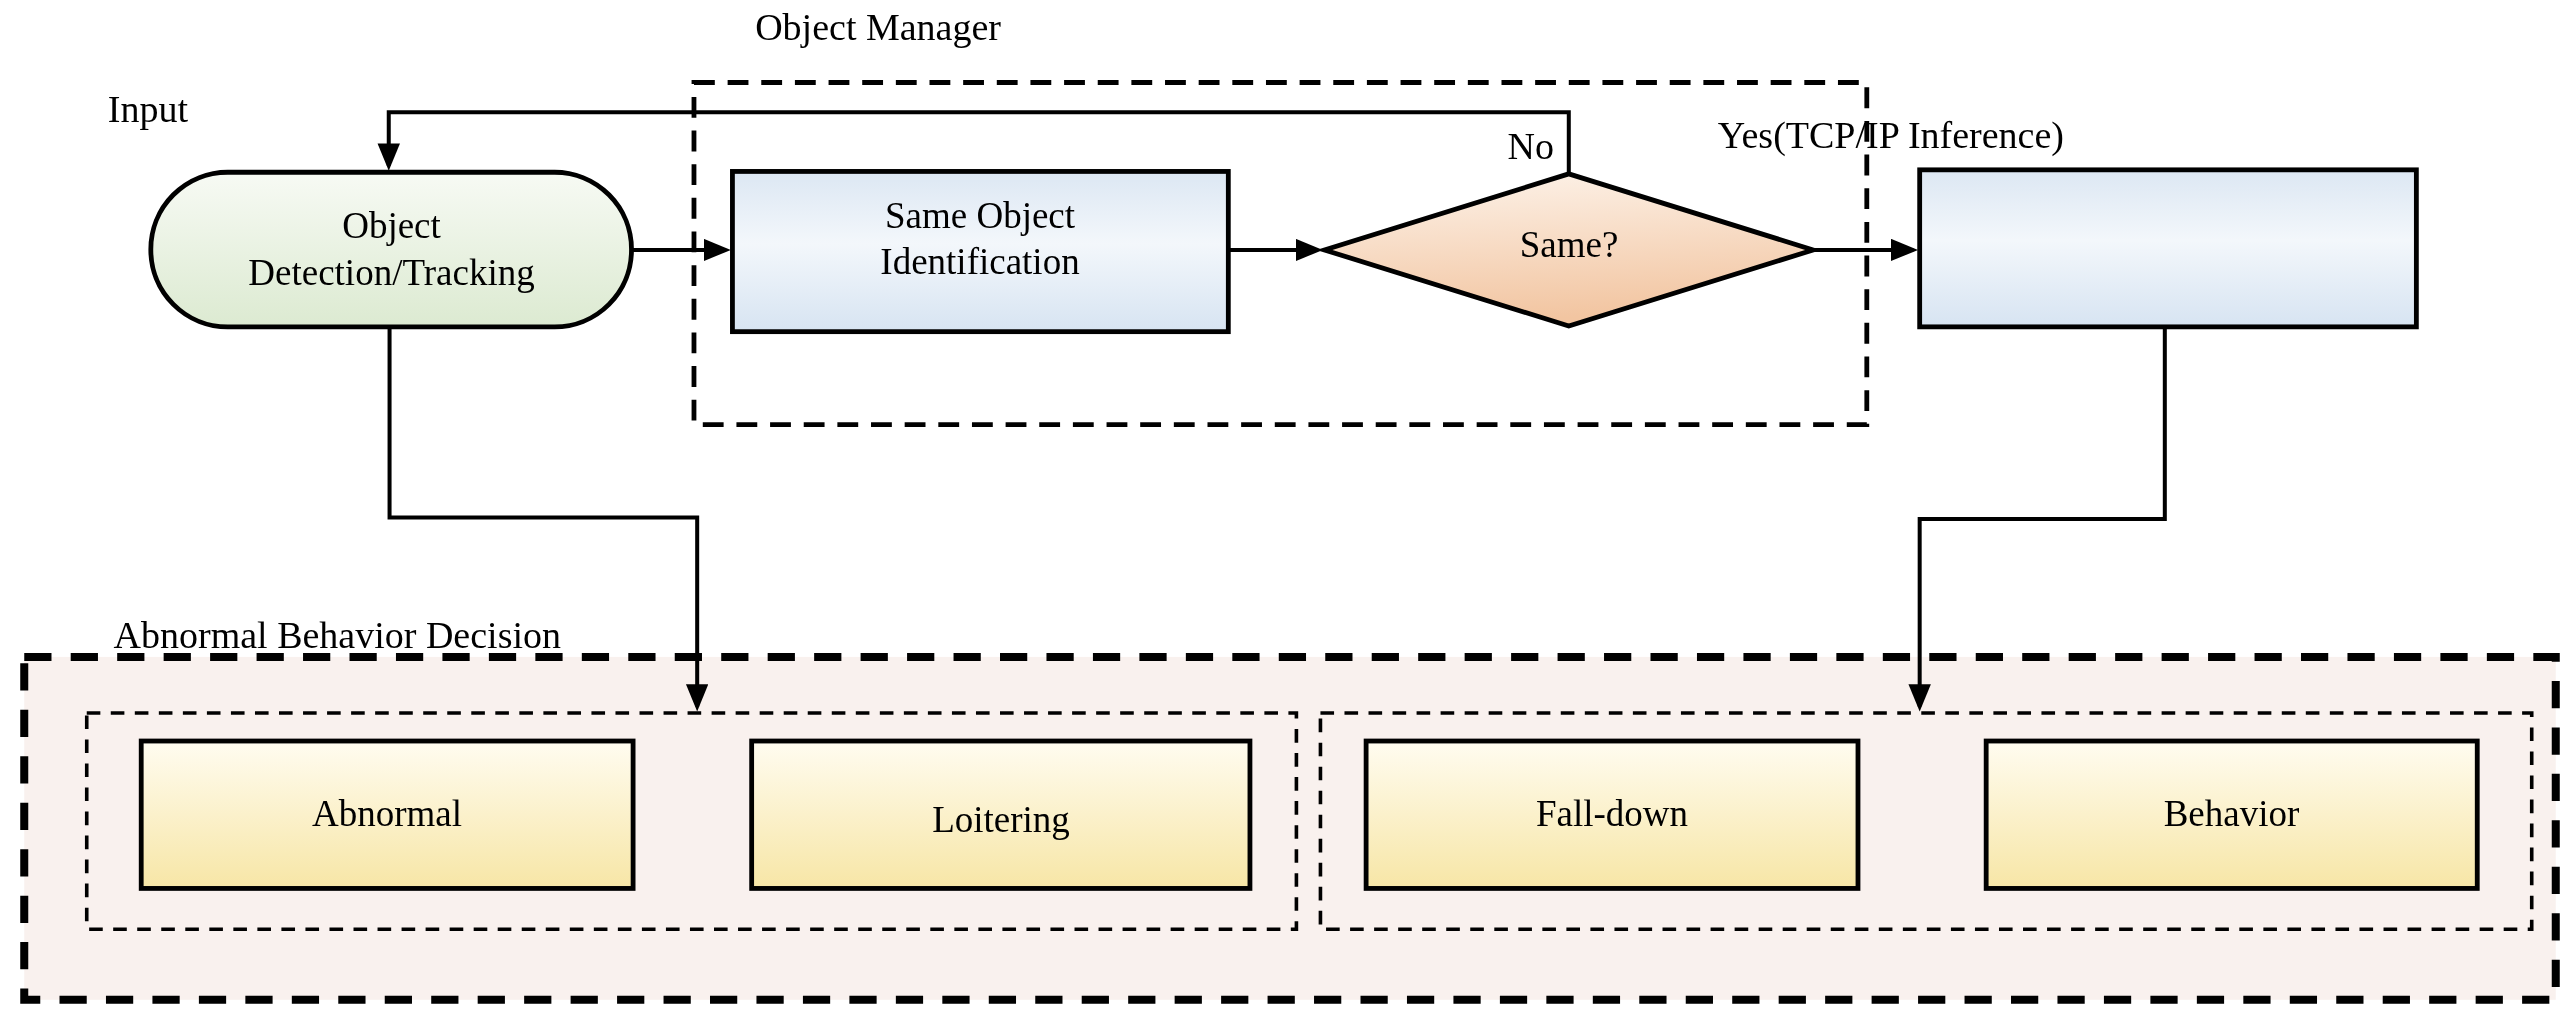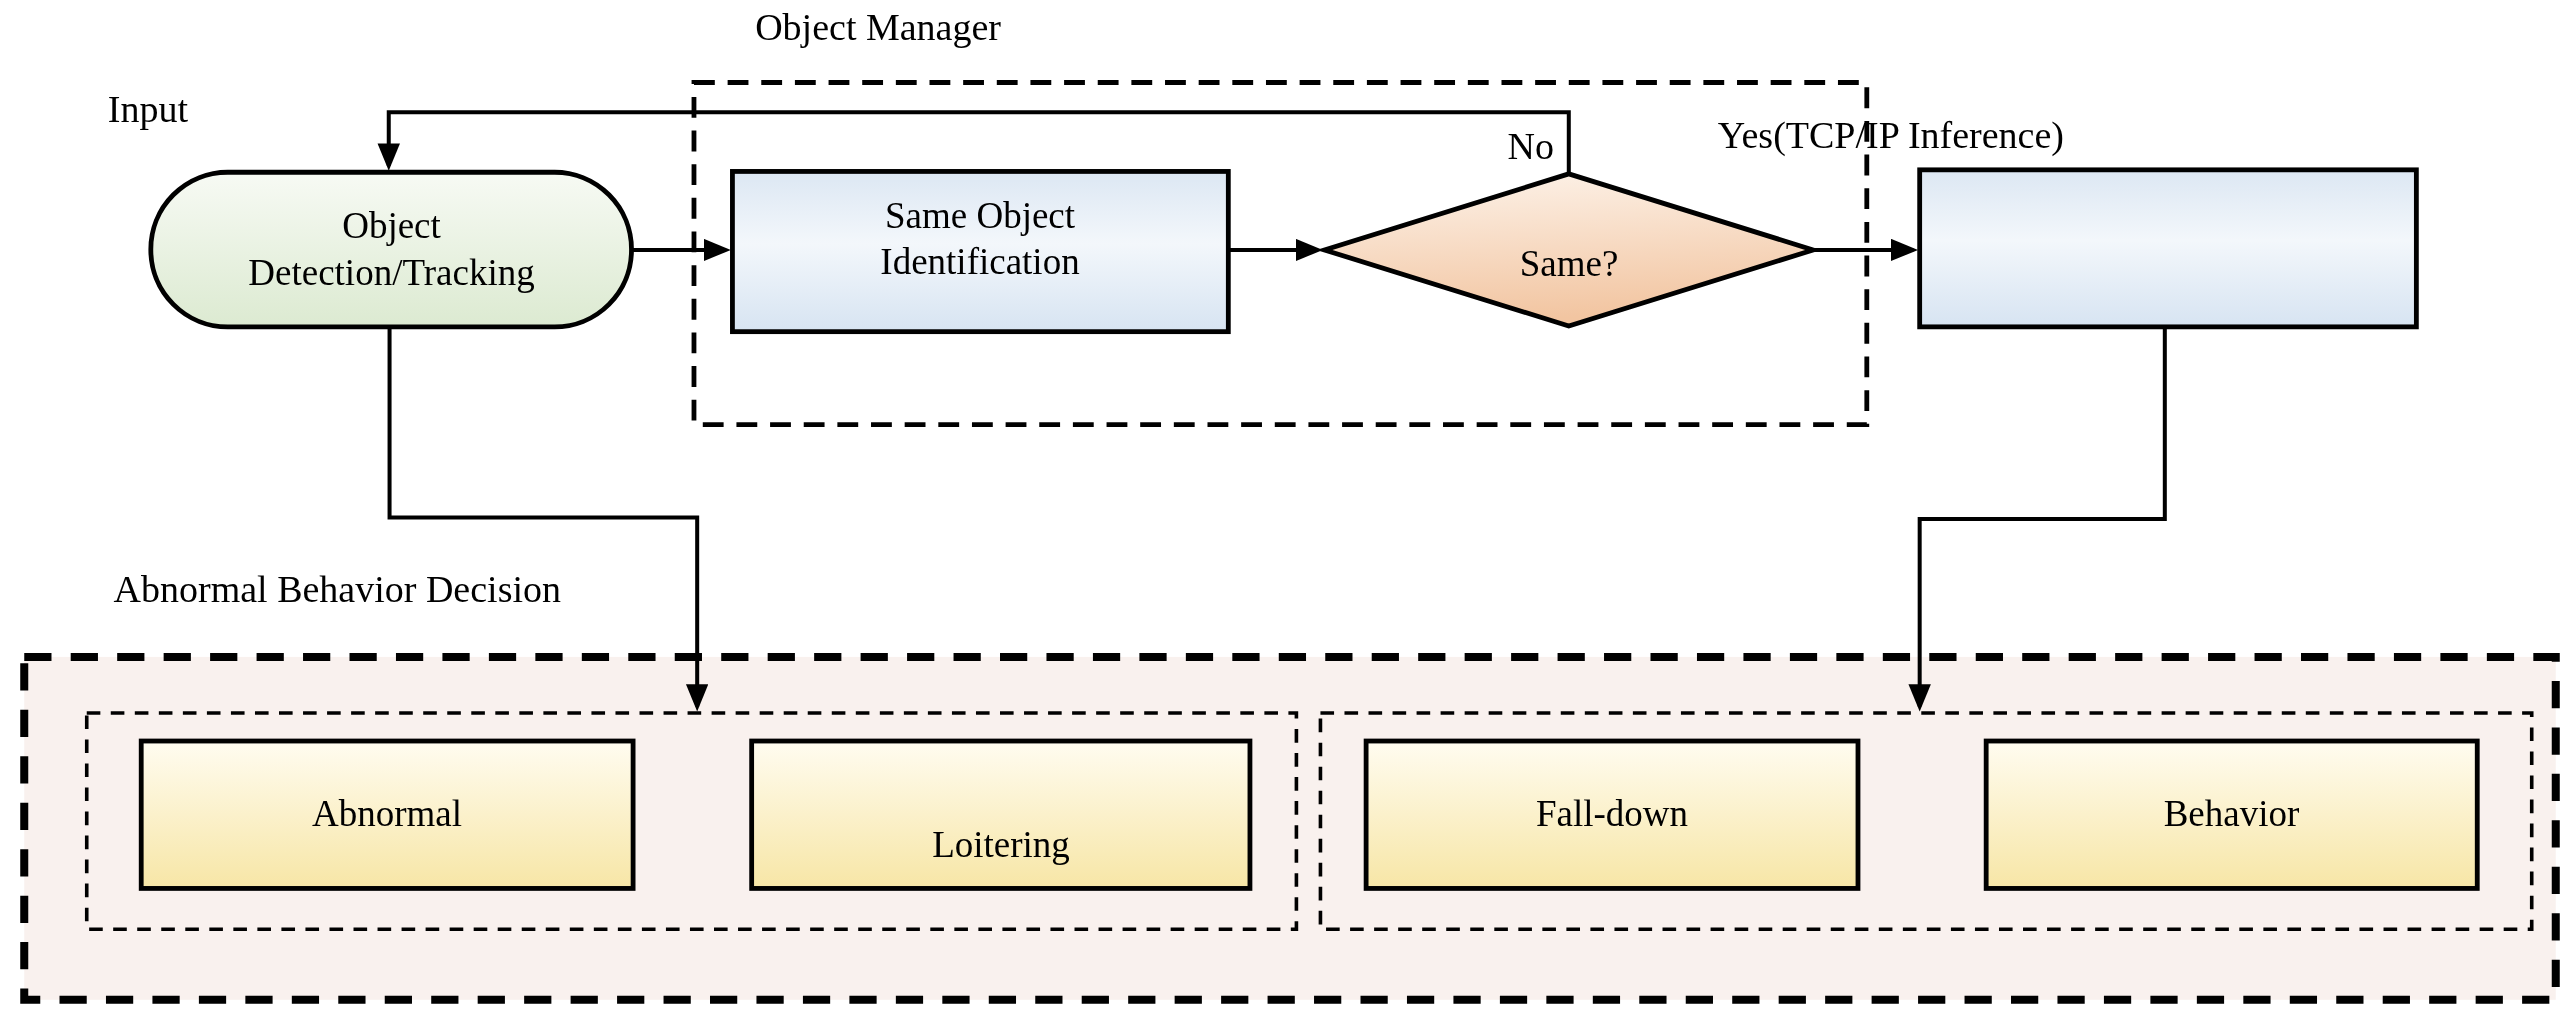--- a/index.html
+++ b/index.html
@@ -83,26 +83,26 @@
     <rect x="176" y="925" width="614" height="184" fill="url(#gradYellow)" stroke="#000" stroke-width="6"></rect>
     <rect x="938" y="925" width="622" height="184" fill="url(#gradYellow)" stroke="#000" stroke-width="6"></rect>
     <rect x="1705" y="925" width="614" height="184" fill="url(#gradYellow)" stroke="#000" stroke-width="6"></rect>
     <rect x="2479" y="925" width="613" height="184" fill="url(#gradYellow)" stroke="#000" stroke-width="6"></rect>
   </svg>
 
   <div class="lbl" style="left:60px;top:88px;width:128px;font-family:Liberation Serif, serif;">Input</div>
   <div class="lbl" style="left:681px;top:6.4px;width:320px;">Object Manager</div>
   <div class="lbl" style="left:1442px;top:125px;width:112px;">No</div>
   <div class="lbl" style="left:1631px;top:114px;width:433px;">Yes(TCP/IP Inference)</div>
-  <div class="lbl" style="left:32px;top:568px;width:529px;">Abnormal Behavior Decision</div>
+  <div class="lbl" style="left:32px;top:614px;width:529px;">Abnormal Behavior Decision</div>
 
   <div class="node-text" style="left:151px;top:172px;width:481px;height:155px;">Object
 Detection/Tracking</div>
   <div class="node-text" style="left:732px;top:159px;width:496px;height:160px;">Same Object
 Identification</div>
-  <div class="node-text" style="left:1409px;top:242px;width:320px;height:45px;">Same?</div>
+  <div class="node-text" style="left:1409px;top:223px;width:320px;height:45px;">Same?</div>
   <div class="node-text" style="left:141px;top:741px;width:492px;height:147px;">Abnormal</div>
-  <div class="node-text" style="left:752px;top:772px;width:498px;height:147px;">Loitering</div>
+  <div class="node-text" style="left:752px;top:747px;width:498px;height:147px;">Loitering</div>
   <div class="node-text" style="left:1366px;top:741px;width:492px;height:147px;">Fall-down</div>
   <div class="node-text" style="left:1986px;top:741px;width:491px;height:147px;">Behavior</div>
 
 </div>
 
 
 </body></html>

